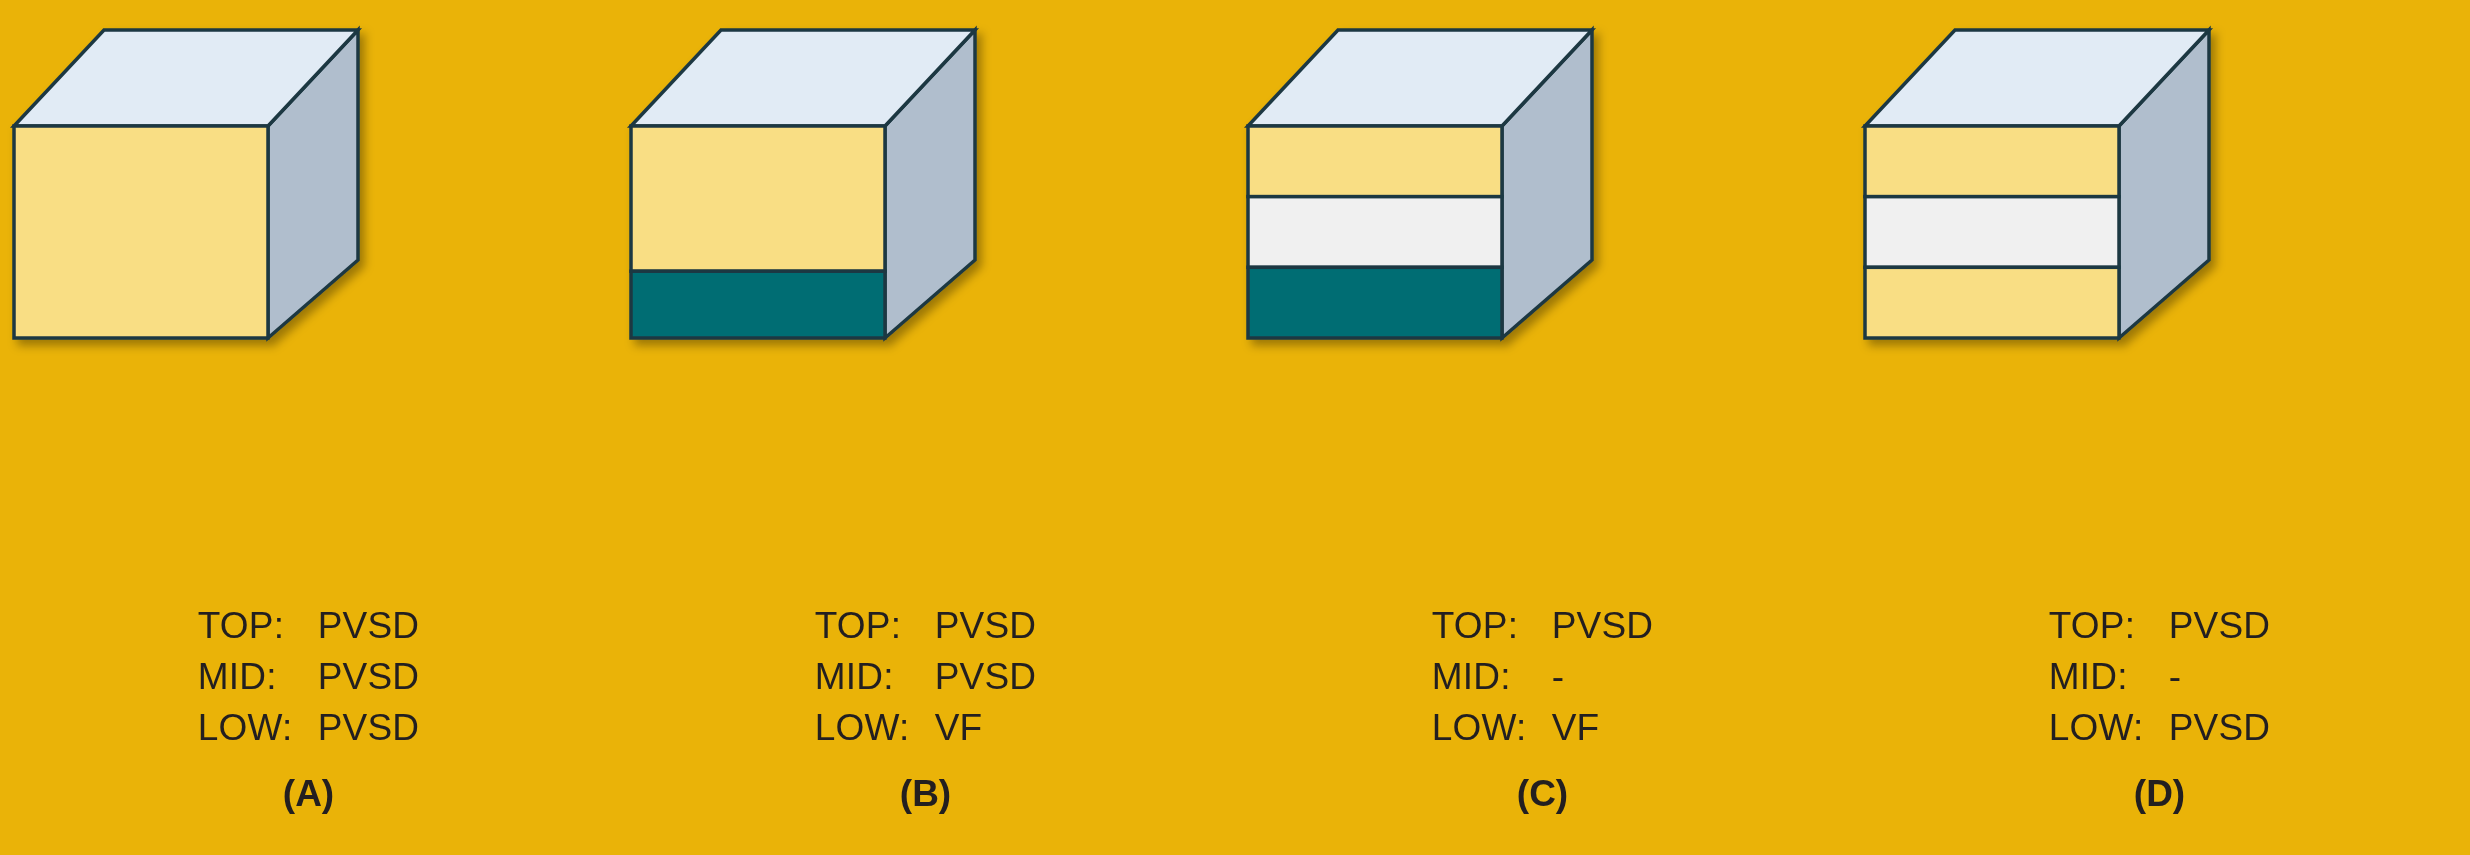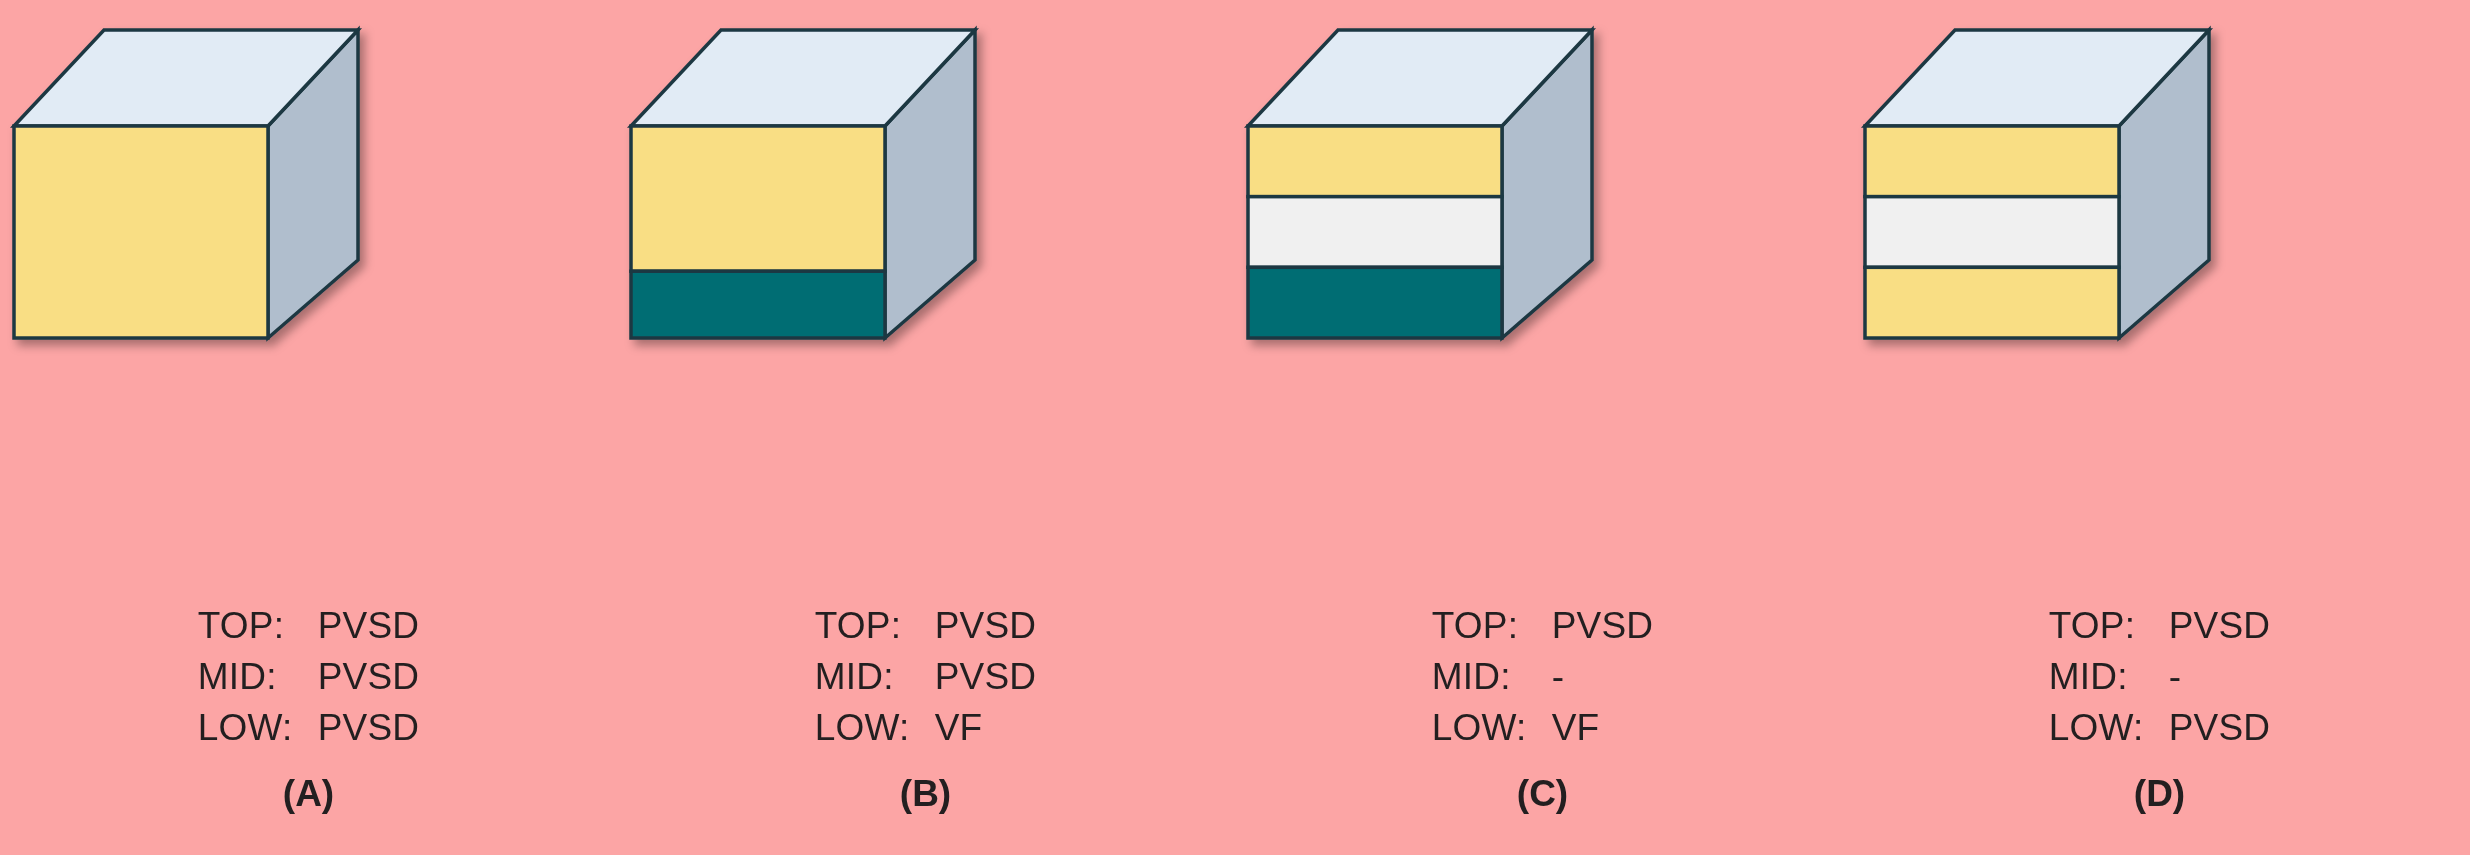--- a/index.html
+++ b/index.html
@@ -82,21 +82,21 @@
     text-align: center;
     font-size: 37px;
     font-weight: bold;
     color: #231f20;
     font-family: "Liberation Sans", sans-serif;
   }
 </style>
 </head>
 <body>
 
-<div id="figure" style="background: #fca5a5;">
+<div id="figure" style="background: #eab308;">
 
   <div class="panel" style="left:0px;">
     <div class="cube-wrap">
       <svg class="cube-svg" viewBox="0 0 617 360" xmlns="http://www.w3.org/2000/svg">
         <defs>
           <filter id="sh-a" x="-20%" y="-20%" width="150%" height="150%">
             <feDropShadow dx="5" dy="6" stdDeviation="5" flood-color="#000000" flood-opacity="0.33"></feDropShadow>
           </filter>
         </defs>
         <g filter="url(#sh-a)">

